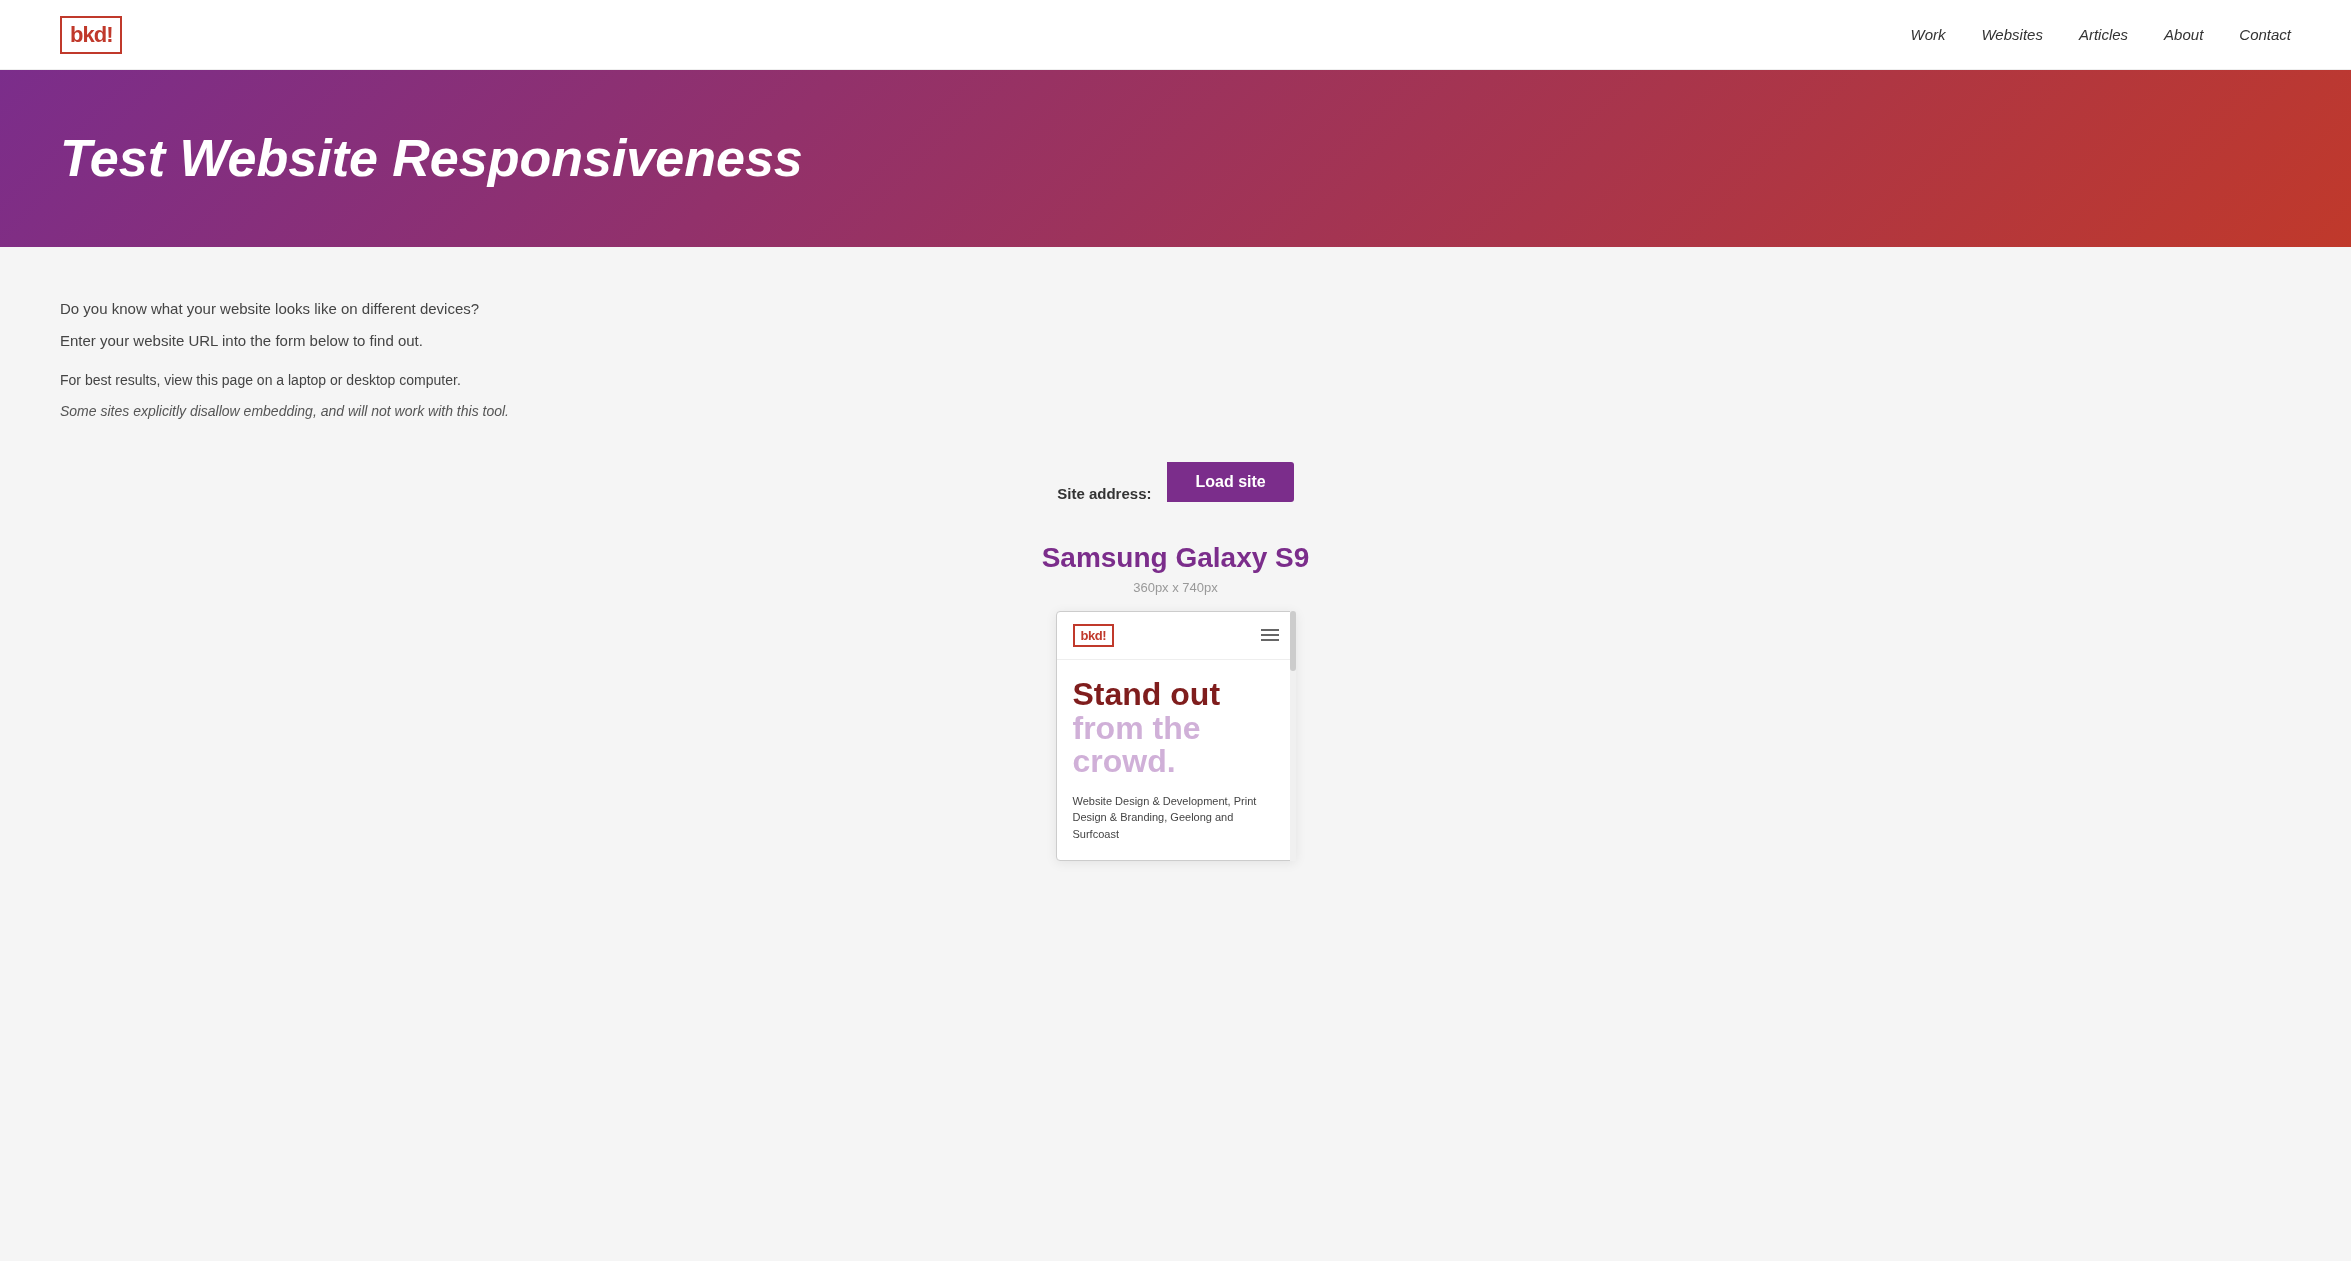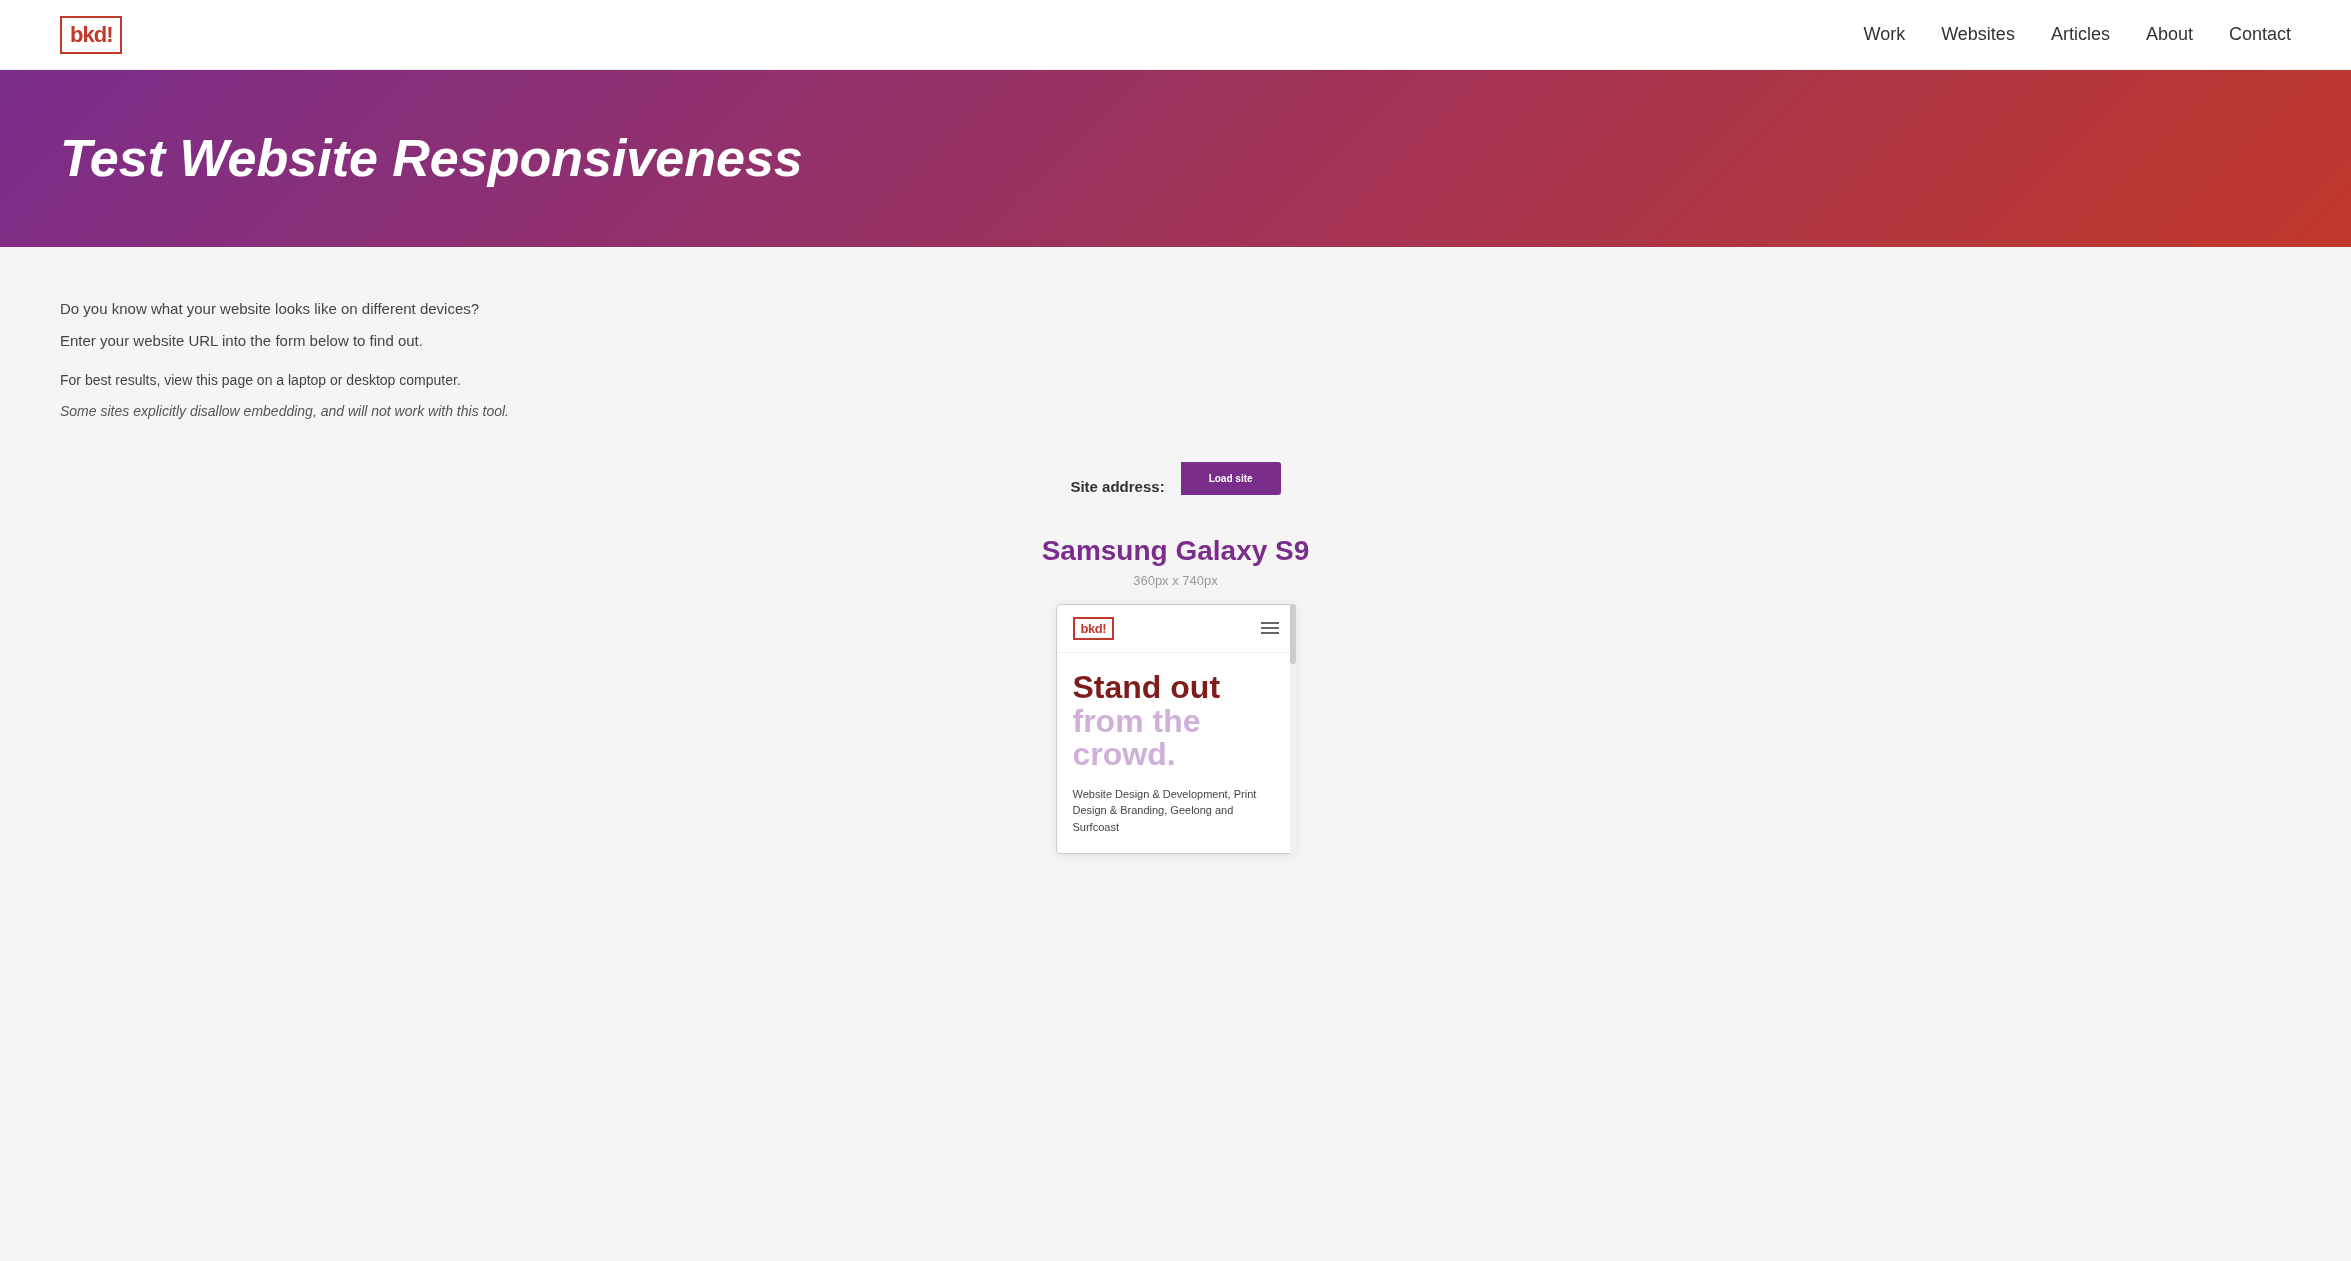--- a/index.html
+++ b/index.html
@@ -29,22 +29,23 @@
     }
     .logo-box span { color: #c0392b; }
     .nav {
       display: flex;
       gap: 36px;
       align-items: center;
     }
     .nav a {
       text-decoration: none;
       color: #333;
-      font-size: 18px;
+      font-size: 15px;
       font-weight: 500;
+      font-style: italic;
     }
 
     
     .hero {
       background: linear-gradient(135deg, #7b2d8b 0%, #c0392b 100%);
       padding: 60px 60px;
       min-height: 130px;
       display: flex;
       align-items: center;
       font-style: italic;
@@ -118,21 +119,21 @@
       padding: 10px 14px;
       font-size: 14px;
       width: 260px;
       color: #333;
     }
     .load-btn {
       background: #7b2d8b;
       color: #fff;
       border: none;
       padding: 11px 28px;
-      font-size: 10px;
+      font-size: 16px;
       font-weight: 600;
       cursor: pointer;
       border-radius: 0 3px 3px 0;
       white-space: nowrap;
     }
 
     
     .device-section {
       display: flex;
       flex-direction: column;

